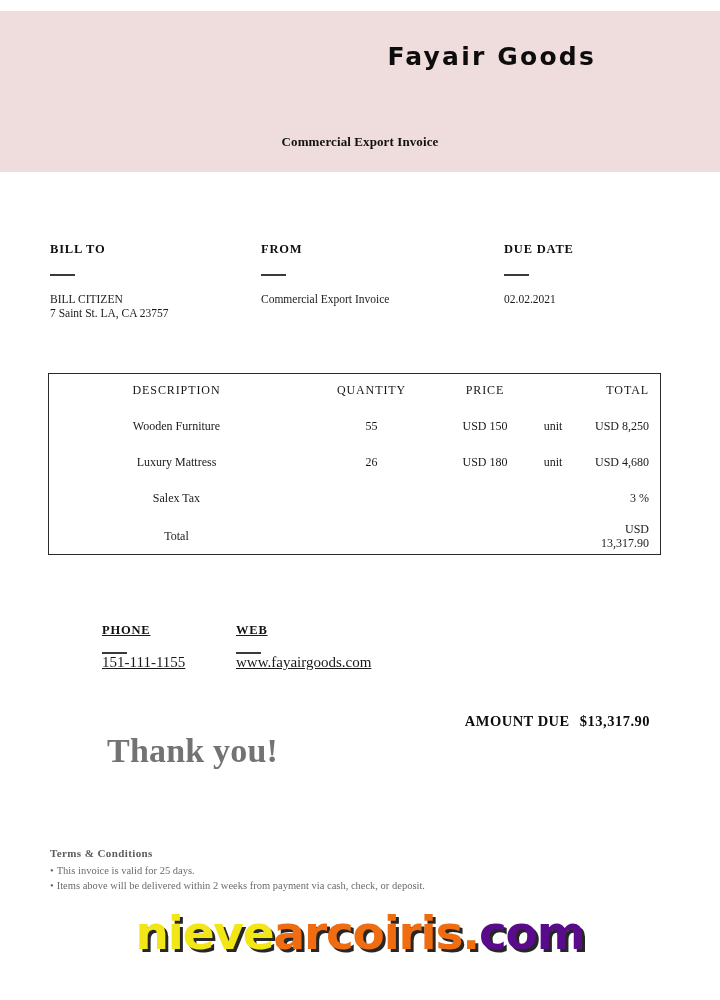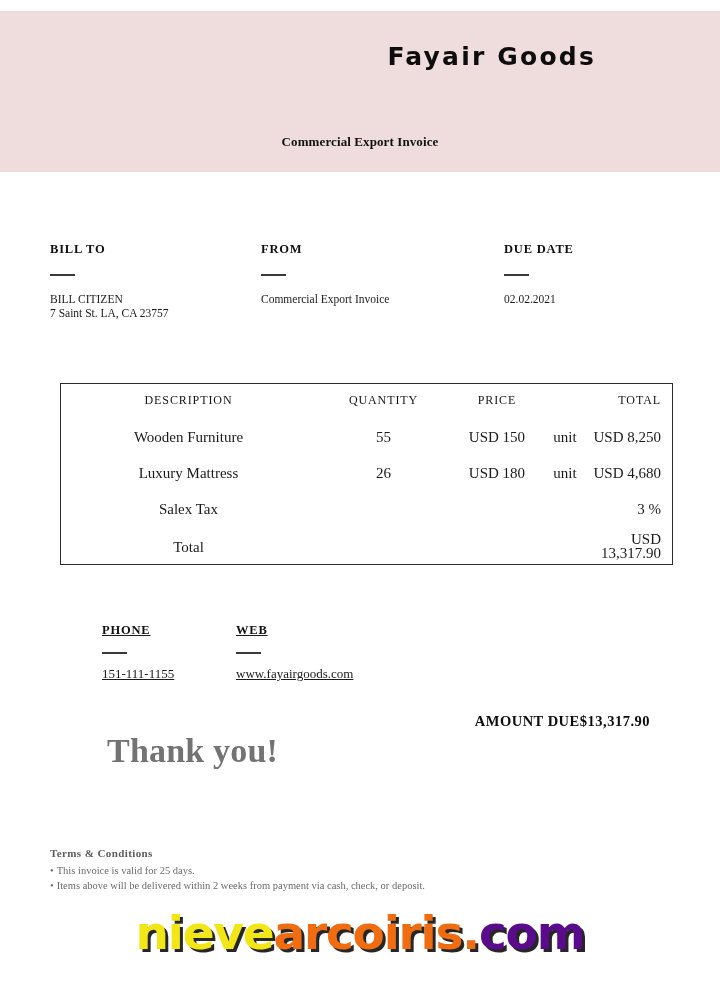--- a/index.html
+++ b/index.html
@@ -92,43 +92,42 @@
     font-size: 11.5px;
     line-height: 14px;
     color: #1a1a1a;
     white-space: nowrap;
   }
 
   
   .items-table {
     position: absolute;
     left: 48px;
-    top: 383px;
+    top: 373px;
     width: 613px;
     height: 182px;
     border: 1.5px solid #2b2b2b;
     box-sizing: border-box;
-    margin-left: 12px;
   }
   .trow {
     position: absolute;
     left: 0;
     width: 613px;
     height: 36px;
   }
   .trow.r-head  { top: 9px; }
   .trow.r0      { top: 45px; }
   .trow.r1      { top: 81px; }
   .trow.r2      { top: 117px; }
   .trow.r3      { top: 148px; height: 32px; }
 
   .cell {
     position: absolute;
     font-family: "Liberation Serif", "DejaVu Serif", serif;
-    font-size: 15px;
+    font-size: 12px;
     color: #1a1a1a;
     white-space: nowrap;
   }
   .cell.desc   { left: 0;   width: 255px; text-align: center; }
   .cell.qty    { left: 255px; width: 135px; text-align: center; }
   .cell.price  { left: 390px; width: 92px;  text-align: center; }
   .cell.unit   { left: 482px; width: 44px;  text-align: center; }
   .cell.total  { left: 526px; width: 74px;  text-align: right; }
 
   .r-head .cell {
@@ -163,42 +162,42 @@
     color: #101010;
     white-space: nowrap;
   }
   .contact-rule {
     width: 25px;
     height: 2px;
     background: #3a3a3a;
     margin-top: 14px;
   }
   .contact-value {
-    margin-top: 12px;
-    font-family: "Liberation Serif", "DejaVu Serif", serif;
-    font-size: 13px;
+    margin-top: 0;
+    font-family: "Liberation Serif", "DejaVu Serif", serif;
+    font-size: 15px;
     color: #1a1a1a;
     white-space: nowrap;
   }
 
   
   .amount-due {
     position: absolute;
     left: 200px;
     top: 713px;
     width: 450px;
     text-align: right;
     font-family: "Liberation Serif", "DejaVu Serif", serif;
     font-weight: bold;
     font-size: 14.5px;
     letter-spacing: 0.5px;
     color: #0d0d0d;
     white-space: nowrap;
   }
-  .amount-due .amt-value { }
+  .amount-due .amt-value { margin-left: 10px; }
 
   
   .thank-you {
     position: absolute;
     left: 107px;
     top: 732px;
     font-family: "Liberation Serif", "DejaVu Serif", serif;
     font-weight: bold;
     font-size: 34px;
     letter-spacing: 0.2px;

